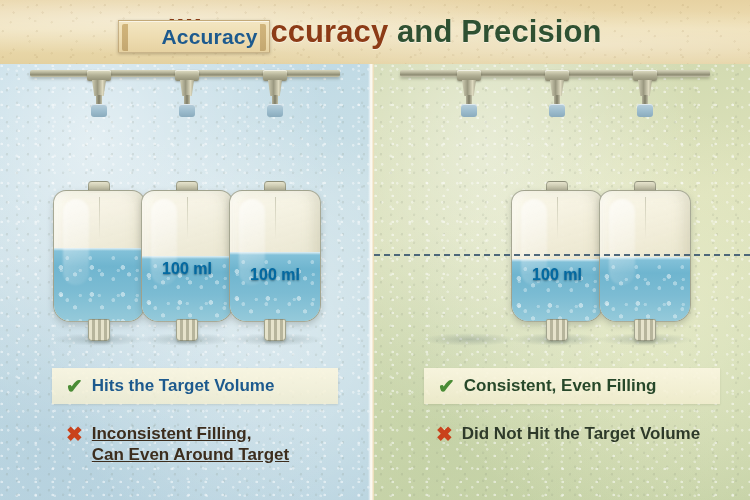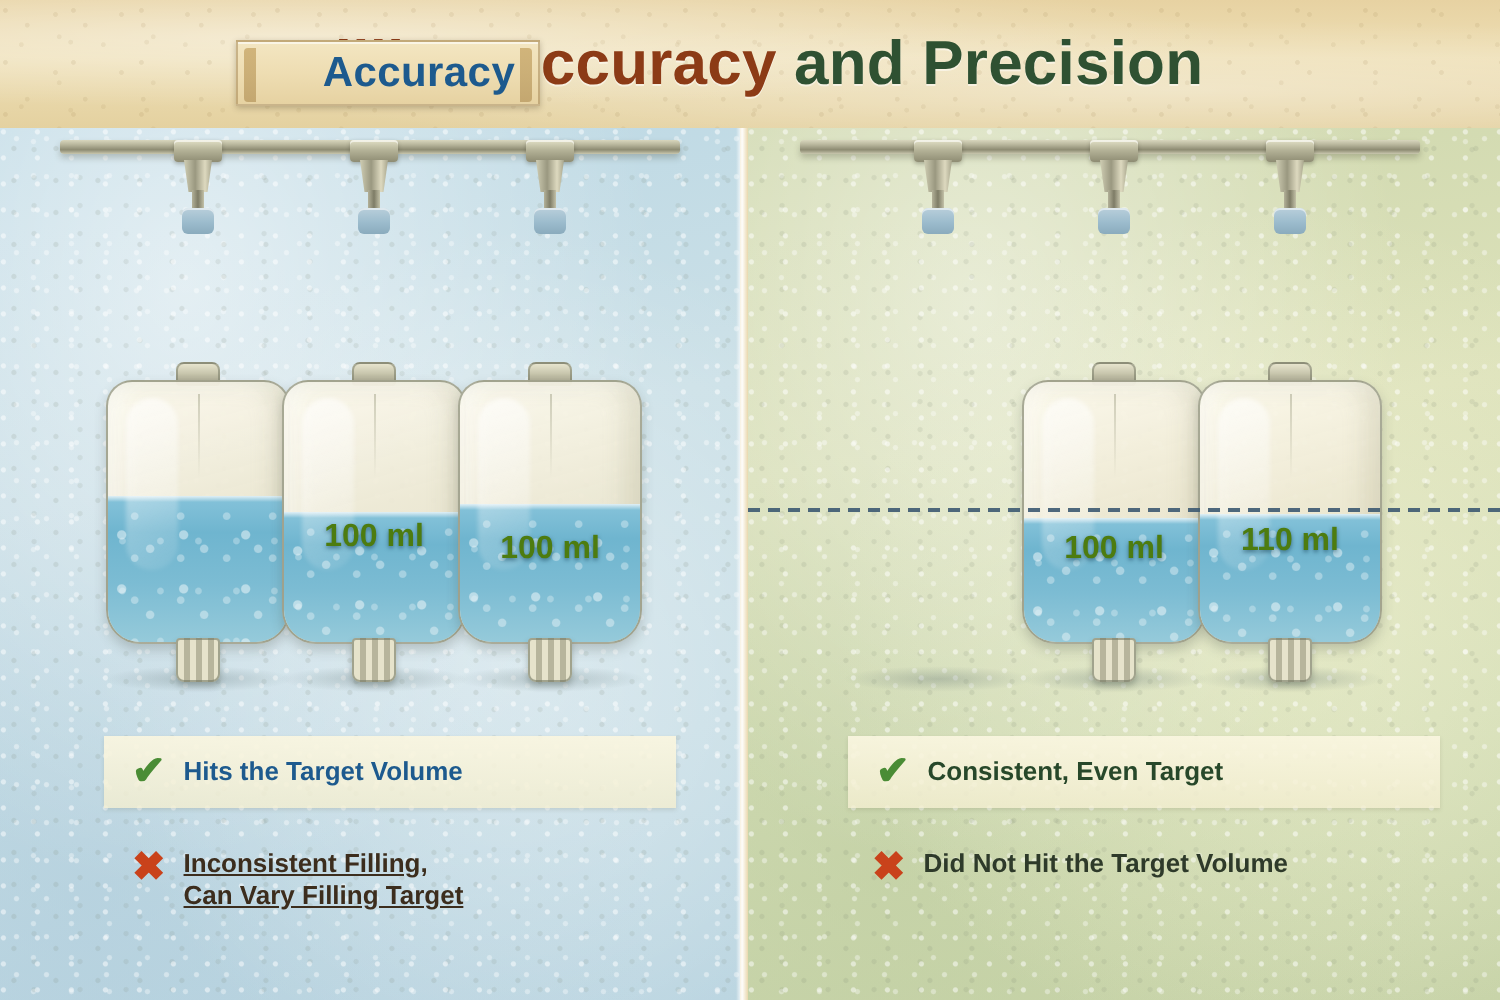--- a/index.html
+++ b/index.html
@@ -186,21 +186,21 @@
   .bag .port {
     position:absolute; left:50%; transform:translateX(-50%); bottom:-19px;
     width:22px; height:22px;
     background: repeating-linear-gradient(90deg,#e6e3cb 0 3px,#b7b59c 3px 6px);
     border:1.3px solid rgba(115,120,100,.6);
     border-radius: 2px 2px 4px 4px;
     box-shadow: 0 2px 3px rgba(60,70,60,.3);
   }
   .bag .label {
     position:absolute; left:0; right:0;
-    text-align:center; color:#4d7c0f; font-weight:bold; font-size:16px;
+    text-align:center; color:#0369a1; font-weight:bold; font-size:16px;
     text-shadow: 0 1px 2px rgba(20,60,80,.6);
     z-index: 5; white-space: nowrap;
   }
   .bag-shadow {
     position:absolute; width:96px; height:13px; border-radius:50%;
     background: radial-gradient(ellipse, rgba(90,110,110,.30), rgba(90,110,110,0) 70%);
     z-index:2;
   }
 
   
@@ -214,21 +214,21 @@
   .bullet-band {
     position:absolute; height:36px;
     background: linear-gradient(180deg, rgba(250,246,224,.92), rgba(243,238,208,.80));
     box-shadow: 0 1px 2px rgba(80,80,50,.14);
     display:flex; align-items:center;
   }
   .bullet-plain { position:absolute; display:flex; align-items:flex-start; }
   .mark { font-size:20px; font-weight:bold; line-height:1.05; flex:0 0 auto; }
   .mark.ok { color:#4a8c35; }
   .mark.no { color:#c9421b; }
-  .btext { font-size:13px; font-weight:bold; line-height:1.22; margin-left:9px; }
+  .btext { font-size:17px; font-weight:bold; line-height:1.22; margin-left:9px; }
   .btext.blue  { color:#1d5a8e; }
   .btext.brown { color:#3c2d1d;text-decoration:underline; }
   .btext.green { color:#27482a; }
   .btext.dark  { color:#2e3a2a; }
 
   #bullet-ok-left  { left:52px;  top:368px; width:286px; padding-left:14px; }
   #bullet-no-left  { left:66px;  top:424px; }
   #bullet-ok-right { left:424px; top:368px; width:296px; padding-left:14px; }
   #bullet-no-right { left:436px; top:424px; }
 </style>
@@ -361,42 +361,41 @@
 
   <div class="bag" style="left:599px; top:190px;">
     <div class="neck"></div>
     <div class="shell">
       <div class="liquid" style="height: 49%;">
           <div class="bubbles"></div>
         </div>
       <div class="gloss"></div>
       <div class="crease"></div>
     </div>
-    <div class="label" style="top:72px;">110 ml</div>
     <div class="port"></div>
   </div>
 
   <div id="target-line"></div>
 
   <div class="bullet-band" id="bullet-ok-left">
     <span class="mark ok">✔</span>
     <span class="btext blue">Hits the Target Volume</span>
   </div>
 
   <div class="bullet-plain" id="bullet-no-left">
     <span class="mark no">✖</span>
     <span class="btext brown">
       <span>Inconsistent Filling,</span><br>
-      <span>Can Vary Filling Target</span>
+      <span>Can Even Around Target</span>
     </span>
   </div>
 
   <div class="bullet-band" id="bullet-ok-right">
     <span class="mark ok">✔</span>
-    <span class="btext green">Consistent, Even Target</span>
+    <span class="btext green">Consistent, Even Filling</span>
   </div>
 
   <div class="bullet-plain" id="bullet-no-right">
     <span class="mark no">✖</span>
     <span class="btext dark">Did Not Hit the Target Volume</span>
   </div>
 
 </div>
 
 </body></html>

